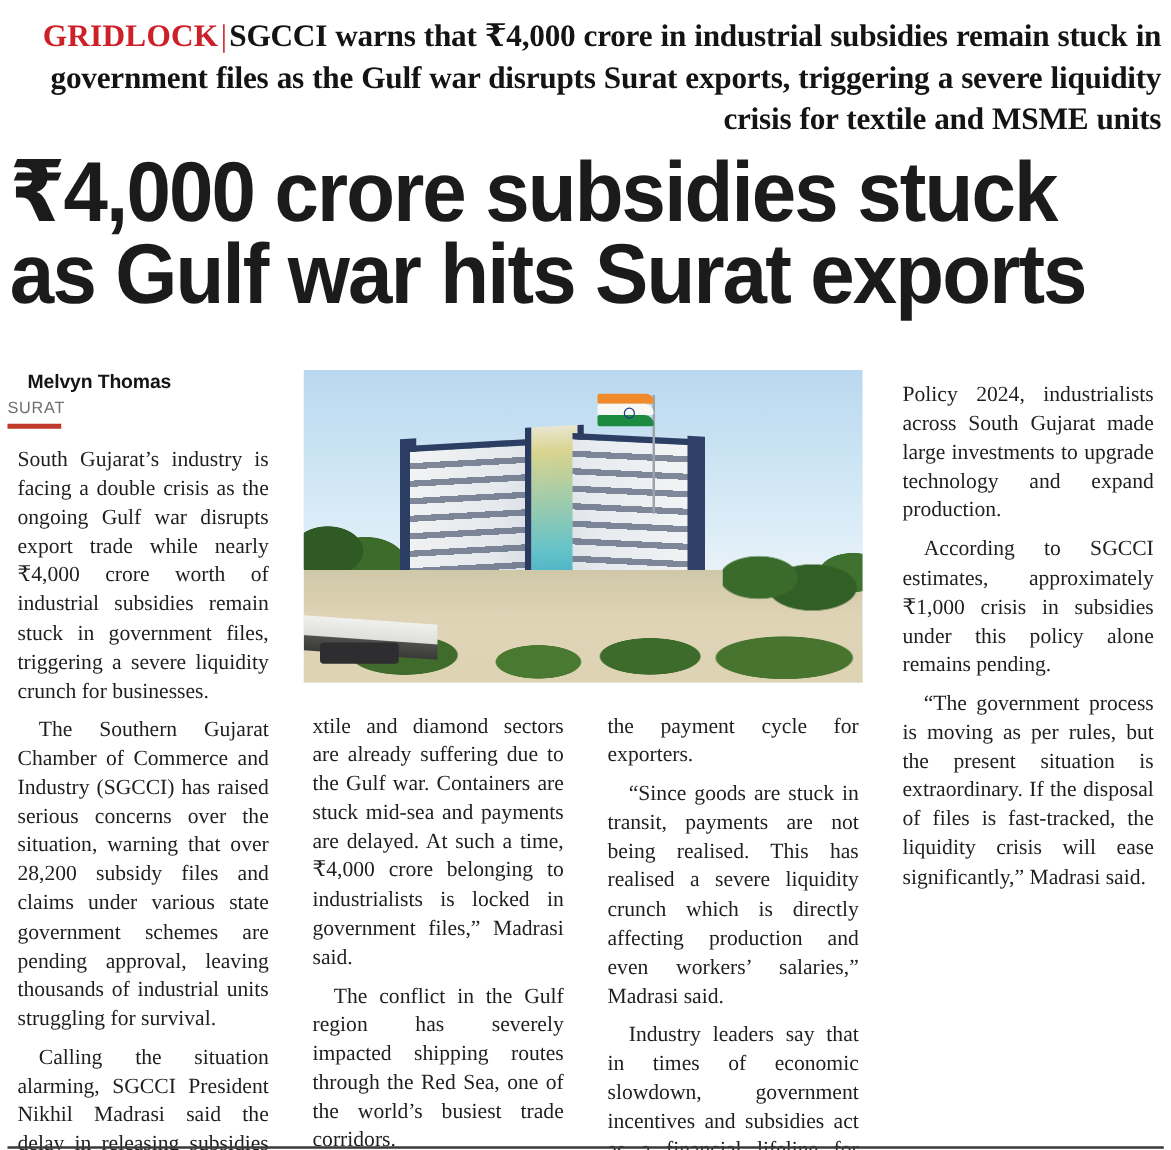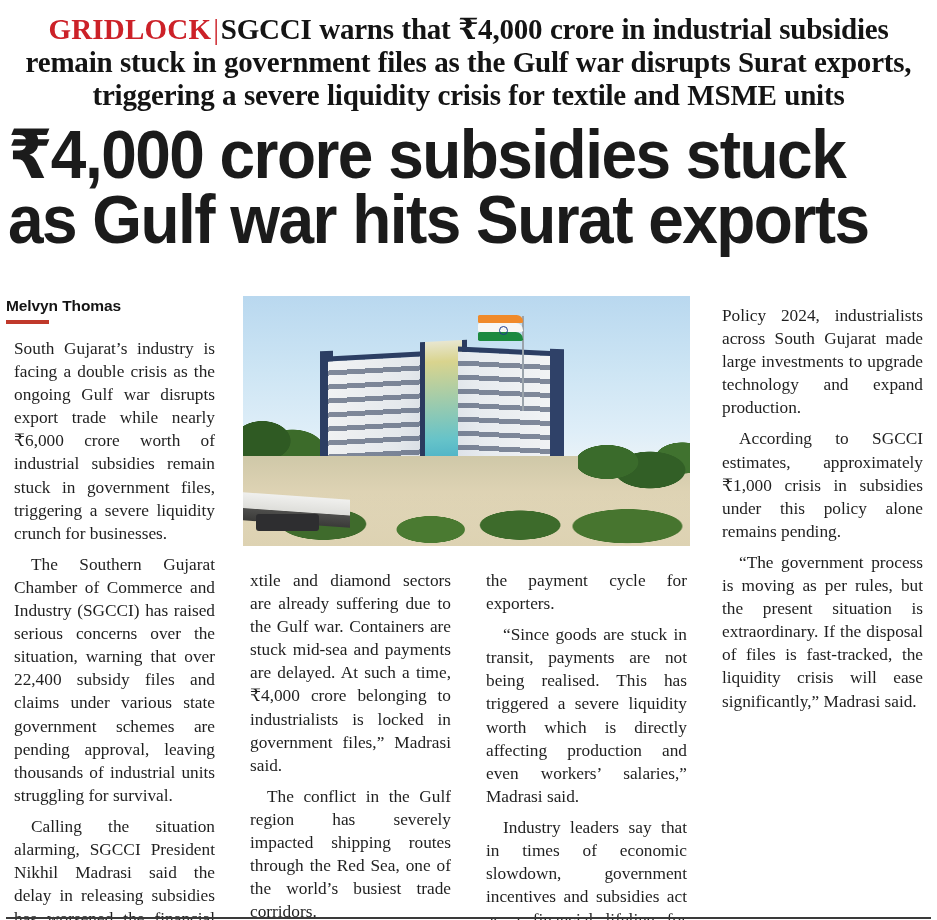--- a/index.html
+++ b/index.html
@@ -20,27 +20,27 @@
     height: 920px;
     position: relative;
     box-sizing: border-box;
     padding: 0 6px;
   }
 
   
   .kicker {
     font-family: "Liberation Serif", "DejaVu Serif", serif;
     font-weight: bold;
-    font-size: 29px;
+    font-size: 25px;
     line-height: 33px;
     letter-spacing: -0.2px;
     color: #141414;
     margin: 13px 0 0 0;
     padding: 0 2px;
-    text-align: center;
+    text-align: right;
     word-spacing: 0.5px;
   }
   .kicker .gridlock {
     color: #cc2128;
     font-weight: bold;
     letter-spacing: 0.2px;
   }
   .kicker .bar {
     color: #cc2128;
     font-weight: normal;
@@ -76,20 +76,21 @@
   .col { position: relative; }
 
   
   .byline-name {
     font-family: "Liberation Sans", "DejaVu Sans", sans-serif;
     font-weight: bold;
     font-size: 15.5px;
     line-height: 19px;
     color: #141414;
     letter-spacing: -0.1px;
+    margin-left: 16px;
   }
   .byline-place {
     font-family: "Liberation Sans", "DejaVu Sans", sans-serif;
     font-size: 13px;
     line-height: 17px;
     color: #6f6f6f;
     letter-spacing: 0.6px;
     margin-top: 2px;
   }
   .byline-rule {
@@ -279,39 +280,40 @@
       <div class="canopy"></div>
       <div class="veh"></div>
     </div>
   </div>
 
   <div class="body-grid">
 
     <div class="col">
       <div class="byline">
         <div class="byline-name">Melvyn Thomas</div>
+        <div class="byline-place">SURAT</div>
         <div class="byline-rule"></div>
       </div>
-      <p class="para cont">South Gujarat’s industry is facing a double crisis as the ongoing Gulf war disrupts export trade while nearly ₹6,000 crore worth of industrial subsidies remain stuck in government files, triggering a severe liquidity crunch for businesses.</p>
-      <p class="para">The Southern Gujarat Chamber of Commerce and Industry (SGCCI) has raised serious concerns over the situation, warning that over 22,400 subsidy files and claims under various state government schemes are pending approval, leaving thousands of industrial units struggling for survival.</p>
+      <p class="para cont">South Gujarat’s industry is facing a double crisis as the ongoing Gulf war disrupts export trade while nearly ₹4,000 crore worth of industrial subsidies remain stuck in government files, triggering a severe liquidity crunch for businesses.</p>
+      <p class="para">The Southern Gujarat Chamber of Commerce and Industry (SGCCI) has raised serious concerns over the situation, warning that over 28,200 subsidy files and claims under various state government schemes are pending approval, leaving thousands of industrial units struggling for survival.</p>
       <p class="para">Calling the situation alarming, SGCCI President Nikhil Madrasi said the delay in releasing subsidies has worsened the financial stress already caused by global trade disruptions.</p>
 
     </div>
 
     <div class="col">
       <div style="height:265px"></div>
       <p class="para cont">xtile and diamond sectors are already suffering due to the Gulf war. Containers are stuck mid-sea and payments are delayed. At such a time, ₹4,000 crore belonging to industrialists is locked in government files,” Madrasi said.</p>
       <p class="para">The conflict in the Gulf region has severely impacted shipping routes through the Red Sea, one of the world’s busiest trade corridors.</p>
       <p class="para">As a result, hundreds of export containers from Surat are currently stranded, causing a major disruption in</p>
     </div>
 
     <div class="col">
       <div style="height:265px"></div>
       <p class="para cont">the payment cycle for exporters.</p>
-      <p class="para">“Since goods are stuck in transit, payments are not being realised. This has triggered a severe liquidity worth which is directly affecting production and even workers’ salaries,” Madrasi said.</p>
+      <p class="para">“Since goods are stuck in transit, payments are not being realised. This has realised a severe liquidity crunch which is directly affecting production and even workers’ salaries,” Madrasi said.</p>
       <p class="para">Industry leaders say that in times of economic slowdown, government incentives and subsidies act as a financial lifeline for industries, but the current delay is worsening the crisis.</p>
 
     </div>
 
     <div class="col">
       <p class="para cont">Policy 2024, industrialists across South Gujarat made large investments to upgrade technology and expand production.</p>
       <p class="para">According to SGCCI estimates, approximately ₹1,000 crisis in subsidies under this policy alone remains pending.</p>
       <p class="para">“The government process is moving as per rules, but the present situation is extraordinary. If the disposal of files is fast-tracked, the liquidity crisis will ease significantly,” Madrasi said.</p>
     </div>
 

